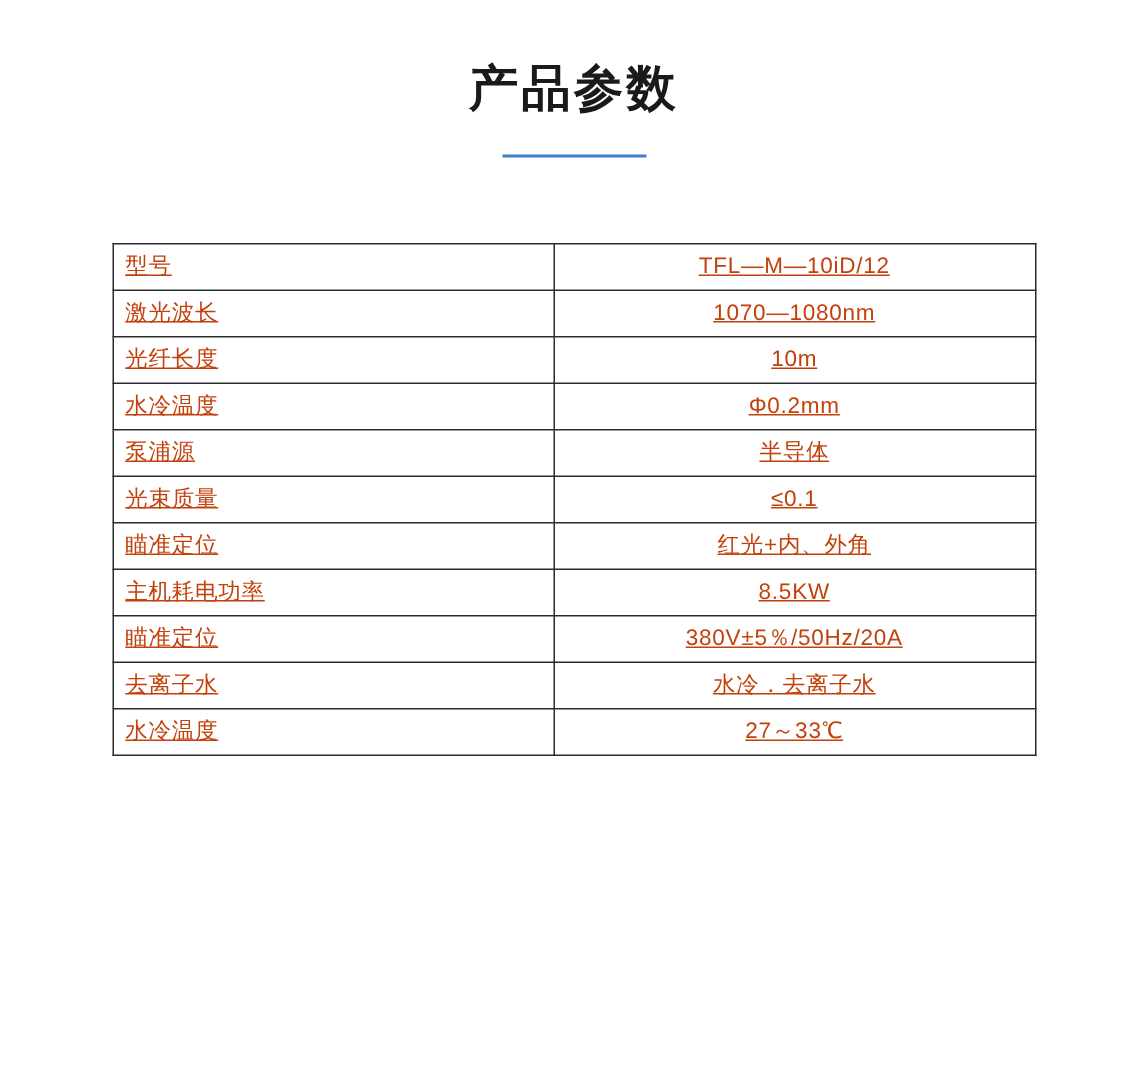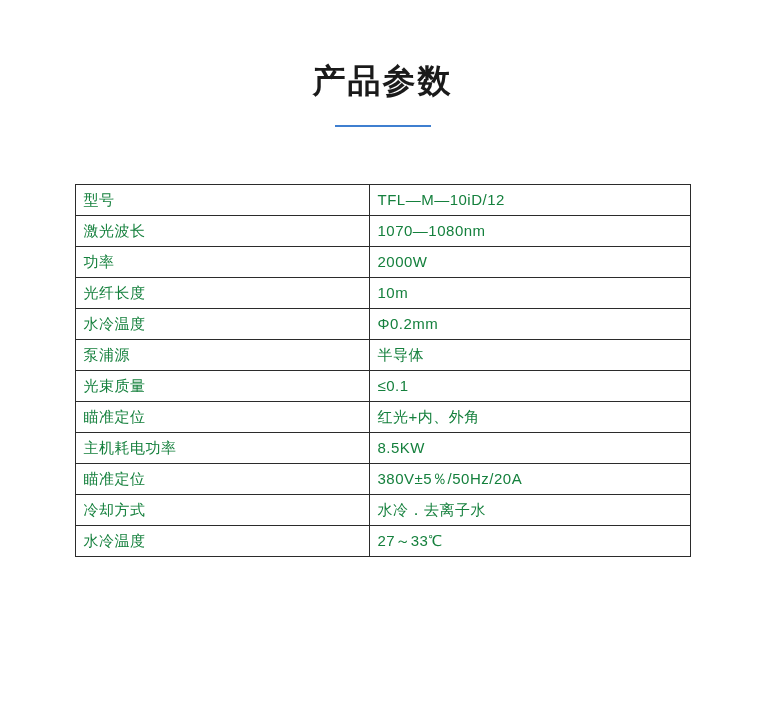--- a/index.html
+++ b/index.html
@@ -15,21 +15,21 @@
     overflow: hidden;
   }
   .page {
     position: relative;
     width: 765px;
     height: 714px;
     box-sizing: border-box;
   }
   .title-block {
     text-align: center;
-    padding-top: 60px;
+    padding-top: 38px;
   }
   .page-title {
     font-size: 33px;
     font-weight: bold;
     letter-spacing: 2px;
     color: #1a1a1a;
     line-height: 1.3;
     margin: 0;
   }
   .title-rule {
@@ -44,32 +44,33 @@
   }
   table.spec-table {
     width: 100%;
     border-collapse: collapse;
     table-layout: fixed;
   }
   table.spec-table td {
     border: 1px solid #2b2b2b;
     height: 30px;
     font-size: 15px;
-    color: #15803d;
+    color: #c2410c;
     padding: 0 8px;
     line-height: 1.25;
+    text-decoration: underline;
   }
   td.label-cell {
     width: 277px;
     padding-left: 36px;
     text-align: left;
     letter-spacing: 0.5px;
   }
   td.value-cell {
-    text-align: left;
+    text-align: center;
     letter-spacing: 0.5px;
   }
 </style>
 </head>
 <body>
 
 <div class="page">
 
   <div class="title-block">
     <h1 class="page-title">产品参数</h1>
@@ -79,24 +80,20 @@
   <div class="table-wrap">
     <table class="spec-table">
       <tbody>
         <tr>
           <td class="label-cell">型号</td>
           <td class="value-cell">TFL—M—10iD/12</td>
         </tr>
         <tr>
           <td class="label-cell">激光波长</td>
           <td class="value-cell">1070—1080nm</td>
-        </tr>
-        <tr>
-          <td class="label-cell">功率</td>
-          <td class="value-cell">2000W</td>
         </tr>
         <tr>
           <td class="label-cell">光纤长度</td>
           <td class="value-cell">10m</td>
         </tr>
         <tr>
           <td class="label-cell">水冷温度</td>
           <td class="value-cell">Φ0.2mm</td>
         </tr>
         <tr>
@@ -113,21 +110,21 @@
         </tr>
         <tr>
           <td class="label-cell">主机耗电功率</td>
           <td class="value-cell">8.5KW</td>
         </tr>
         <tr>
           <td class="label-cell">瞄准定位</td>
           <td class="value-cell">380V±5％/50Hz/20A</td>
         </tr>
         <tr>
-          <td class="label-cell">冷却方式</td>
+          <td class="label-cell">去离子水</td>
           <td class="value-cell">水冷．去离子水</td>
         </tr>
         <tr>
           <td class="label-cell">水冷温度</td>
           <td class="value-cell">27～33℃</td>
         </tr>
       </tbody>
     </table>
   </div>
 

